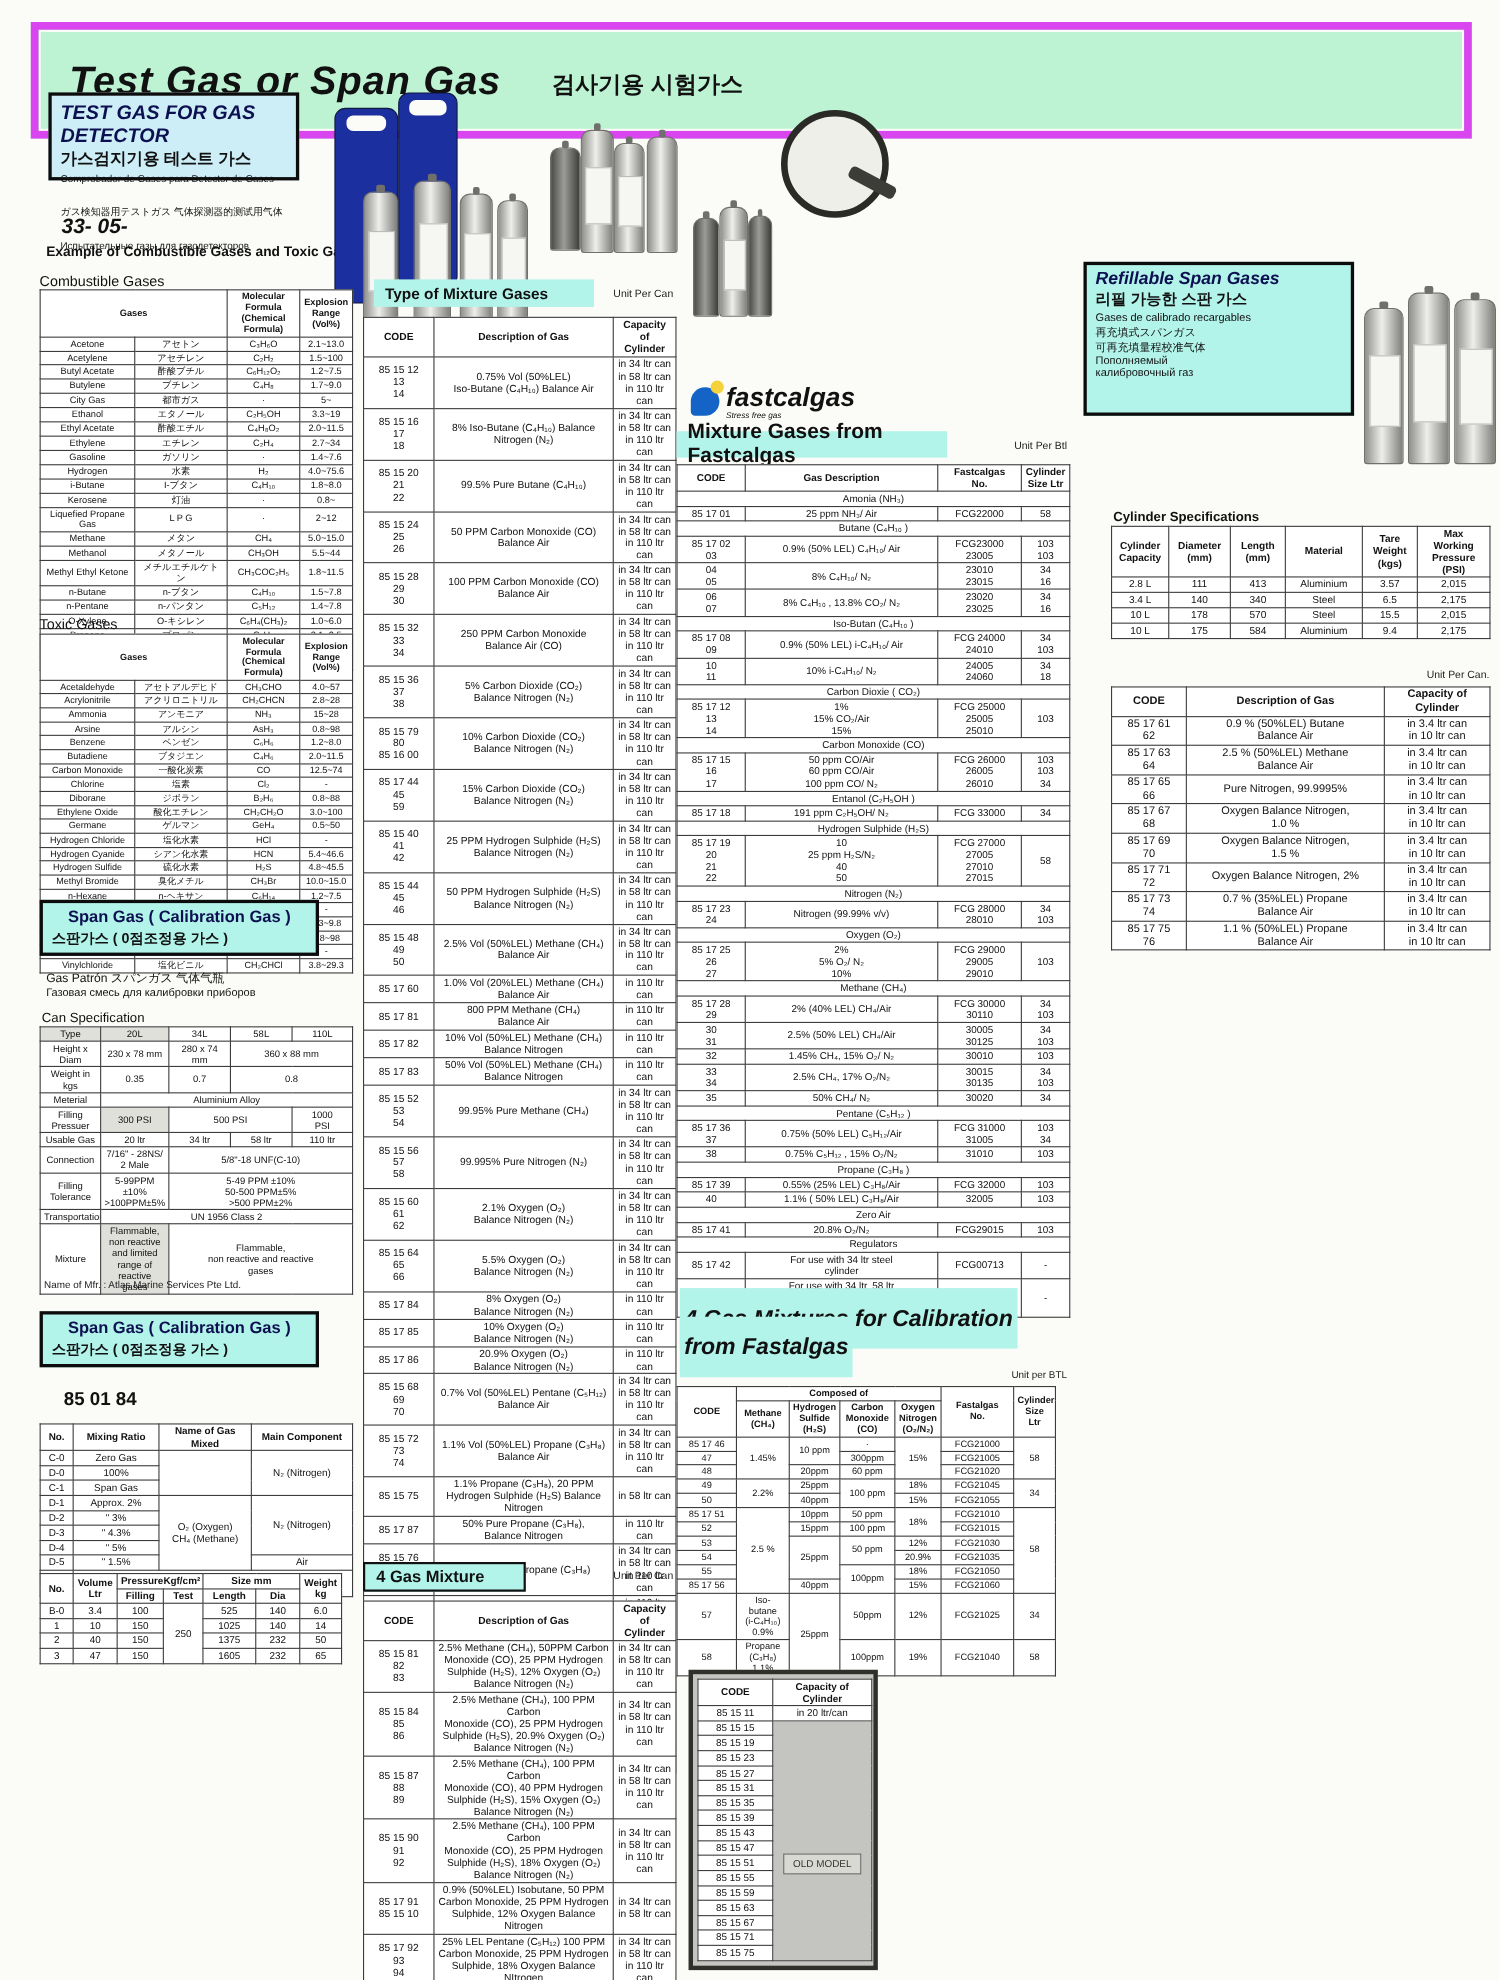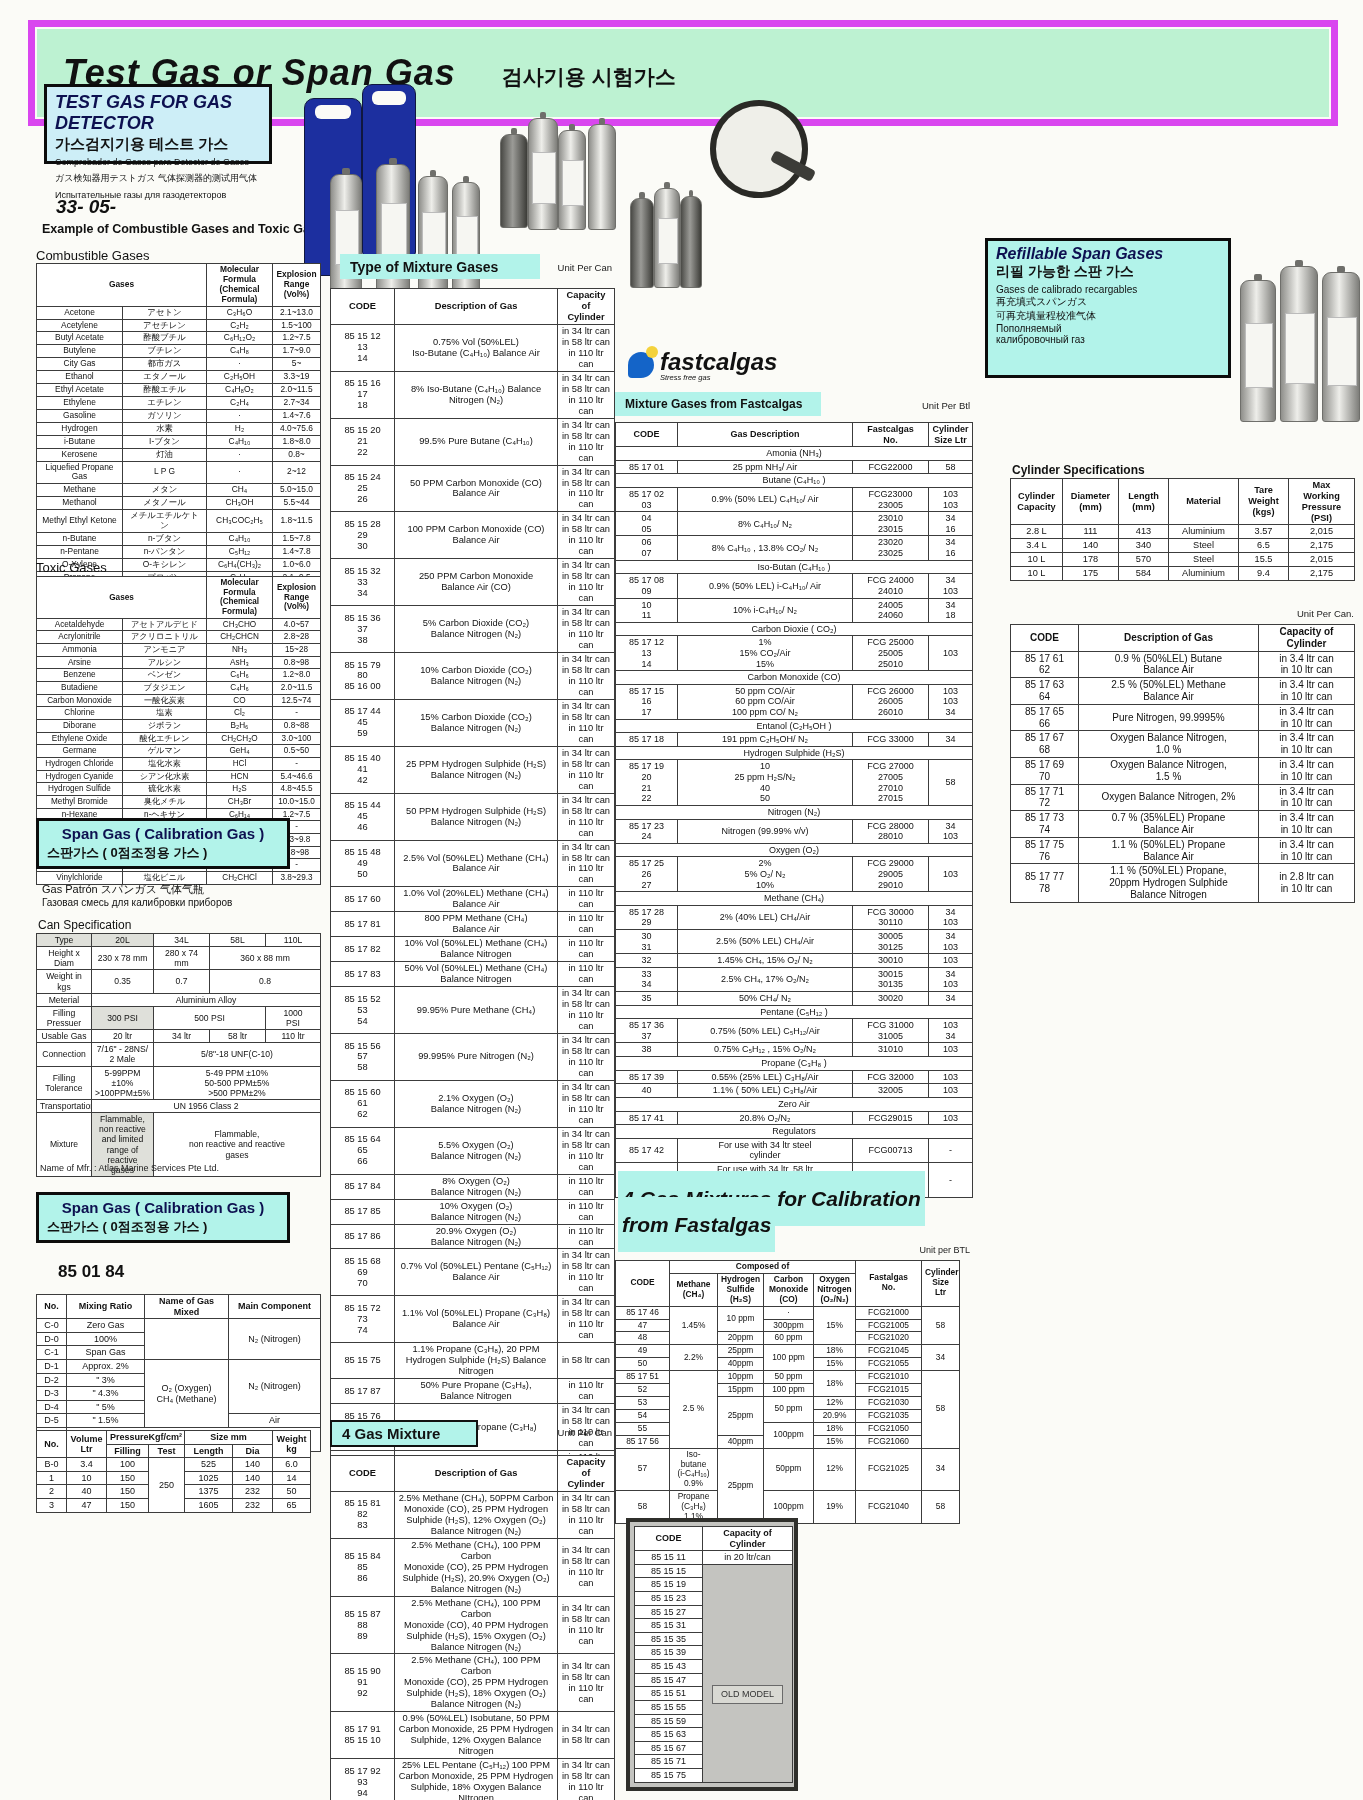--- a/index.html
+++ b/index.html
@@ -10,21 +10,21 @@
   #banner{left:28px;top:20px;width:1296px;height:92px;border:7px solid #d946ef;
           background:var(--banner,#bdf2d2);display:flex;align-items:center;box-shadow:0 0 0 2px #fbfbf7 inset;}
   #banner .t1{font-size:36px;font-weight:bold;font-style:italic;margin-left:28px;letter-spacing:1px;}
   #banner .t2{font-size:21px;font-weight:bold;margin-left:46px;margin-top:8px;}
   
   #detbox{left:44px;top:84px;width:228px;height:80px;border:3px solid #0c0c0c;background:var(--detbox,#cdeef7);
           padding:5px 8px;box-sizing:border-box;}
   #detbox .l1{font-size:18px;font-weight:bold;font-style:italic;color:#0d1050;}
   #detbox .l2{font-size:15px;font-weight:bold;margin-top:1px;}
   #detbox .l3{font-size:9px;margin-top:3px;}
-  #detbox .l4,#detbox .l5{font-size:9px;margin-top:5px;}
+  #detbox .l4,#detbox .l5{font-size:9px;margin-top:19px;}
   .seccode{font-size:19px;font-weight:bold;font-style:italic;}
   .smallbold{font-size:12.5px;font-weight:bold;}
   .tabletitle{font-size:13px;}
   
   table.grid{border-collapse:collapse;table-layout:fixed;width:100%;background:#fff;}
   .grid th,.grid td{border:1px solid #3c3c3c;padding:1px 3px;text-align:center;vertical-align:middle;
                     white-space:pre-line;overflow:hidden;font:inherit;line-height:1.18;}
   .grid th{font-weight:bold;background:#fff;}
   .code{text-align:right;font-weight:bold;}
   .l{text-align:left;}
@@ -1047,21 +1047,21 @@
     </div>
   <div class="abs note" style="left:334px;top:1844px;font-size:8.5px;">Name of Mfr.:  Atlas Marine Services Pte. Ltd.</div>
 
   <div id="fclogo" class="abs" style="left:628px;top:348px;">
     <span class="swoosh"></span>
     <span>
       <span class="word">fastcalgas</span>
       <div class="tag">Stress free gas</div>
     </span>
   </div>
-  <div class="abs cyanhdr" style="left:615px;top:392px;width:206px;height:24px;font-size:12px;">
+  <div class="abs cyanhdr" style="left:615px;top:392px;width:246px;height:24px;font-size:19px;">
     <span>Mixture Gases from Fastcalgas</span>
   </div>
   <div class="abs unit" style="left:850px;top:400px;width:120px;text-align:right;">Unit Per Btl</div>
   <div class="abs" style="left:615px;top:422px;width:357px;font-size:9px;">
       <table class="grid">
         <colgroup>
           <col style="width: 62px;">
           <col style="width: 175px;">
           <col style="width: 76px;">
           <col style="width: 44px;">
@@ -1700,26 +1700,17 @@
 in 10 ltr can</td>
           </tr>
           <tr>
             <td class="code">85 17 75
 76</td>
             <td class="l">1.1 % (50%LEL) Propane
 Balance Air</td>
             <td class="cap">in 3.4 ltr can
 in 10 ltr can</td>
           </tr>
-          <tr>
-            <td class="code">85 17 77
-78</td>
-            <td class="l">1.1 % (50%LEL) Propane,
-20ppm Hydrogen Sulphide
-Balance Nitrogen</td>
-            <td class="cap">in 2.8 ltr can
-in 10 ltr can</td>
-          </tr>
         </tbody>
       </table>
     </div>
 
 </div>
 
 </body></html>

